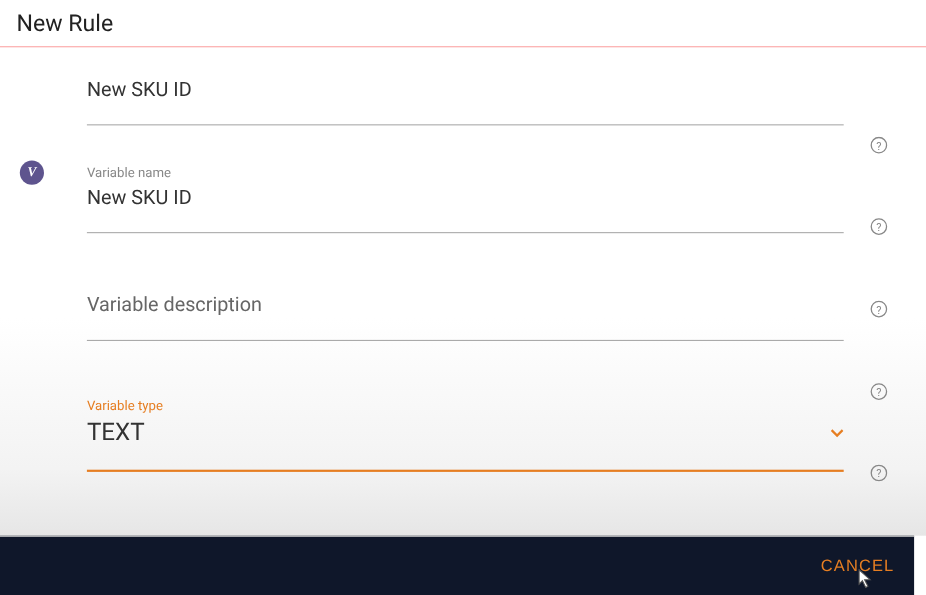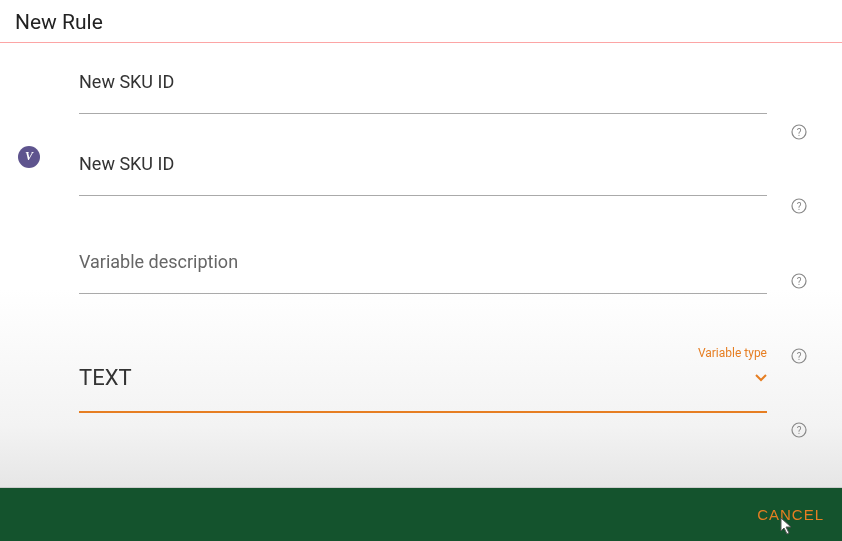--- a/index.html
+++ b/index.html
@@ -65,21 +65,20 @@
     border-bottom: 2px solid #e67e22;
   }
   .field-label {
     font-size: 12px;
     color: #888;
     margin-bottom: 2px;
     display: block;
   }
   .field-label.accent {
     color: #e67e22;
-    text-align: right;
   }
   .field-input {
     width: 100%;
     border: none;
     outline: none;
     font-size: 18px;
     color: #333;
     background: transparent;
     padding: 3px 0;
     font-family: inherit;
@@ -116,24 +115,24 @@
   }
   .help-icon svg {
     width: 16px;
     height: 16px;
     display: block;
   }
   .footer {
     position: absolute;
     bottom: 0;
     left: 0;
-    right: 0;
+    right: 11px;
     height: 54px;
     border-top: 1px solid #ccc;
-    background: #14532d;
+    background: #0f172a;
     display: flex;
     align-items: center;
     justify-content: flex-end;
     padding-right: 6px;
   }
   .btn {
     font-size: 15px;
     font-weight: 500;
     letter-spacing: 1px;
     color: #e67e22;
@@ -165,20 +164,21 @@
 
   <div class="step-icon"></div>
 
   <div class="fields">
 
     <div class="field first-field">
       <input class="field-input" value="New SKU ID" style="">
     </div>
 
     <div class="field gap-lg">
+      <span class="field-label">Variable name</span>
       <input class="field-input" value="New SKU ID" style="">
     </div>
 
     <div class="field gap-lg">
       <input class="field-input" placeholder="Variable description" style="">
     </div>
 
 
     <div class="field focused">
       <span class="field-label accent">Variable type</span>

